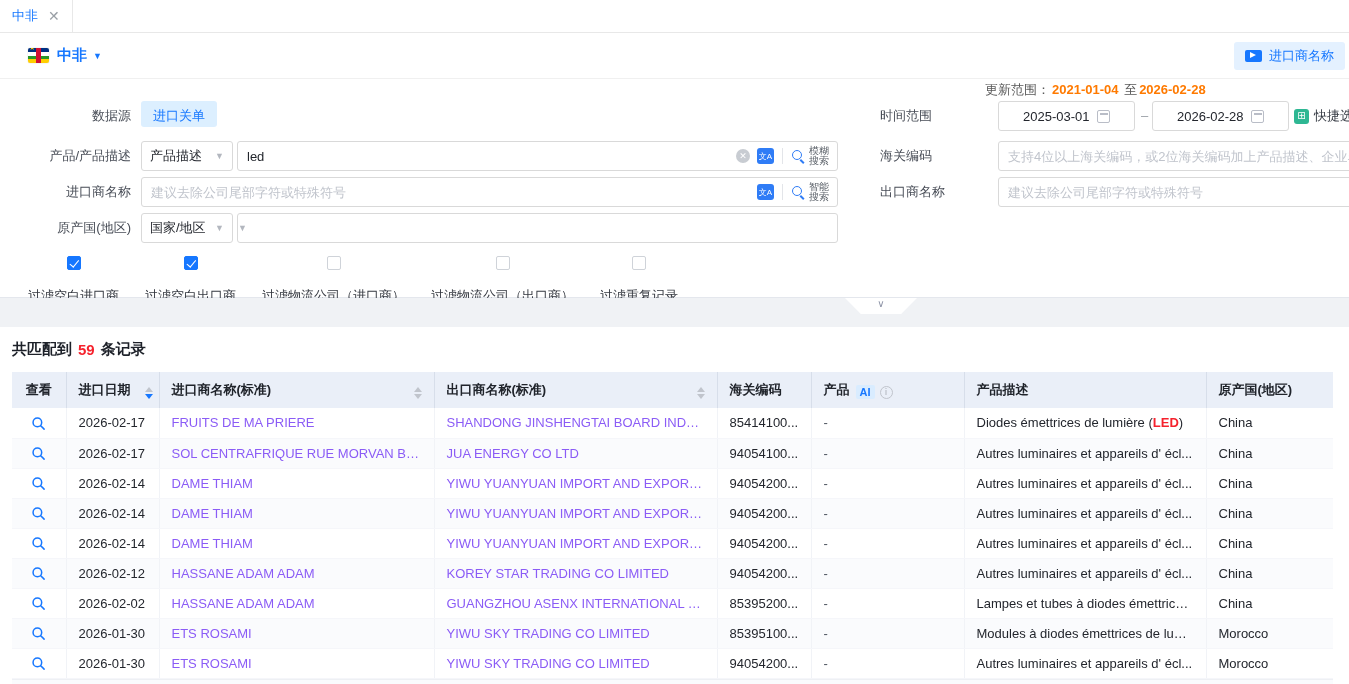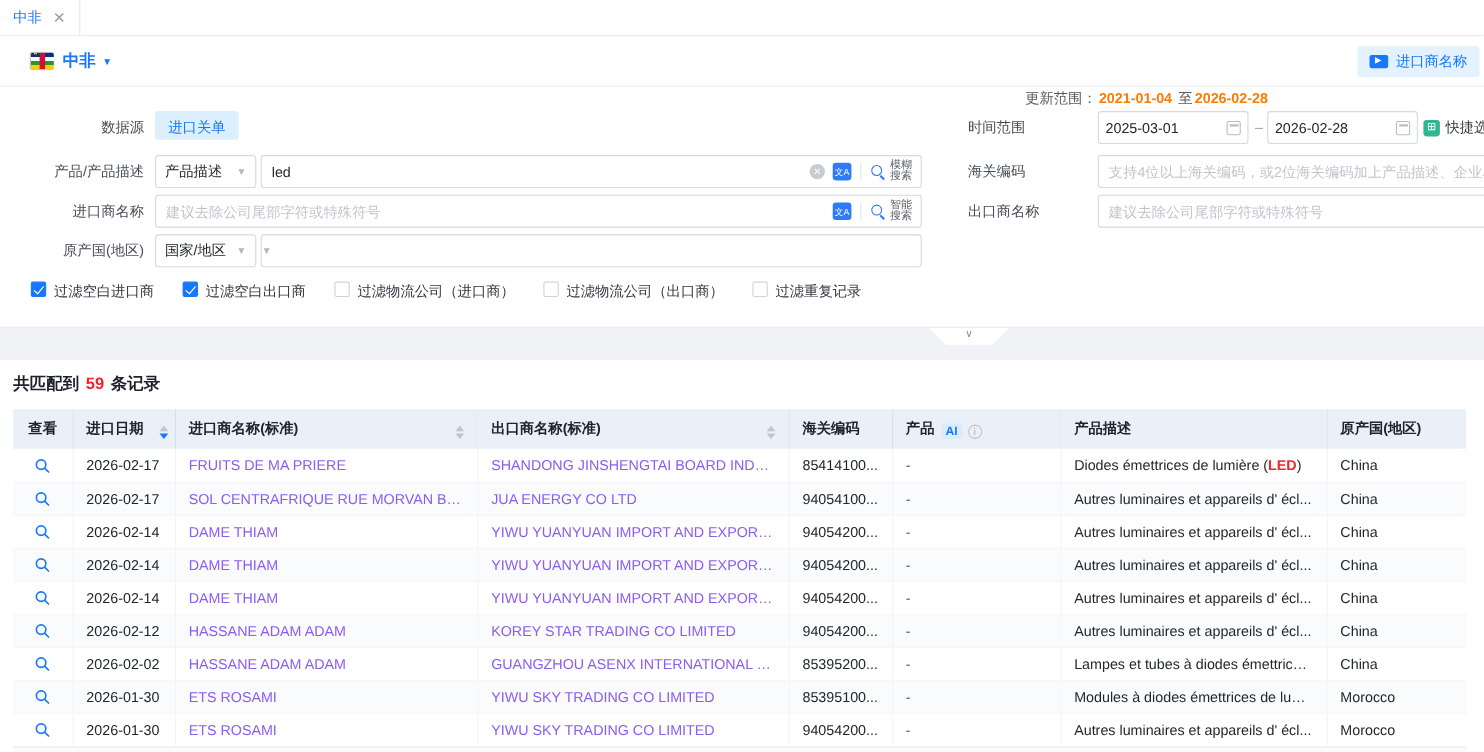--- a/index.html
+++ b/index.html
@@ -25,21 +25,21 @@
   .video-btn { margin-left:auto; height:28px; padding:0 11px; background:#e4f1ff; color:#1677ff; border:none;
      border-radius:3px; display:flex; align-items:center; gap:7px; font-size:13px; cursor:pointer; }
   .video-ic { width:17px; height:12px; background:#1677ff; border-radius:2px; position:relative; }
   .video-ic:after { content:""; position:absolute; left:5px; top:2.5px;
      border-left:6px solid #fff; border-top:3.5px solid transparent; border-bottom:3.5px solid transparent; }
   .divline { height:1px; background:#f0f0f0; }
   
   .filter { position:relative; height:219px; background:#fff; border-bottom:1px solid #e4e7ed; }
   .f-label { position:absolute; width:103px; left:28px; text-align:right; line-height:30px; color:#474c56; white-space:nowrap; }
   .f-label-r { position:absolute; left:880px; width:108px; text-align:left; line-height:30px; color:#474c56; white-space:nowrap; }
-  .update-line { position:absolute; top:3px; left:932px; line-height:16px; white-space:nowrap; color:#595959; }
+  .update-line { position:absolute; top:3px; left:985px; line-height:16px; white-space:nowrap; color:#595959; }
   .update-line b { color:#ff7a00; margin:0 2px; }
   .chip { position:absolute; left:141px; top:22px; height:26px; line-height:26px; padding:2px 12px;
      background:#dcefff; color:#1677ff; border-radius:3px; cursor:pointer; }
   .sbox { position:absolute; height:30px; border:1px solid #d9d9d9; border-radius:3px; background:#fff;
      display:flex; align-items:center; justify-content:space-between; padding:0 8px; cursor:pointer; }
   .sbox .chev { color:#b3b7bf; font-size:9px; margin-left:6px; }
   .ibox { position:absolute; height:30px; border:1px solid #d9d9d9; border-radius:3px; background:#fff;
      display:flex; align-items:center; padding-right:8px; }
   .ibox input { border:none; outline:none; flex:1; min-width:0; padding:0 9px; font-size:13px; color:#23262d;
      font-family:inherit; background:transparent; }
@@ -49,29 +49,29 @@
   .trans-ic { width:17px; height:16px; border-radius:3px; background:#2f7cf6; color:#fff; font-size:8px;
      display:flex; align-items:center; justify-content:center; flex:none; cursor:pointer; }
   .vdiv { width:1px; height:16px; background:#e3e5e9; margin:0 8px; flex:none; }
   .mag { position:relative; width:15px; height:15px; flex:none; cursor:pointer; }
   .mag:before { content:""; position:absolute; left:1px; top:1px; width:8px; height:8px;
      border:1.6px solid #2f7cf6; border-radius:50%; }
   .mag:after { content:""; position:absolute; left:10px; top:10px; width:4.5px; height:1.7px;
      background:#2f7cf6; transform:rotate(45deg); transform-origin:0 0; }
   .stext { font-size:10px; line-height:10px; color:#5a6068; margin-left:3px; cursor:pointer; }
   .dbox { position:absolute; height:30px; border:1px solid #d9d9d9; border-radius:3px; background:#fff;
-     display:flex; align-items:center; justify-content:space-between; padding:0 6px; }
+     display:flex; align-items:center; justify-content:space-between; padding:0 24px; }
   .cal-ic { width:13px; height:13px; border:1px solid #b9bdc7; border-radius:2px; position:relative; flex:none; }
   .cal-ic:before { content:""; position:absolute; left:1.5px; right:1.5px; top:2.5px; height:1.5px; background:#b9bdc7; }
   .dash { position:absolute; top:22px; color:#9aa0a6; line-height:30px; }
   .quick { position:absolute; left:1294px; top:22px; display:flex; align-items:center; gap:5px; line-height:30px; white-space:nowrap; color:#363b44; cursor:pointer; }
   .quick-ic { width:15px; height:15px; border-radius:3px; background:#2eb793; color:#fff; font-size:10px;
      display:flex; align-items:center; justify-content:center; flex:none; }
   .cb-row { position:absolute; left:28px; top:177px; display:flex; gap:26px; align-items:center; }
-  .cb-item { display:flex; align-items:flex-start; gap:7px; cursor:pointer; color:#33373f; white-space:nowrap; }
+  .cb-item { display:flex; align-items:center; gap:17px; cursor:pointer; color:#33373f; white-space:nowrap;flex-direction:column; }
   .cb { width:14px; height:14px; border-radius:2px; border:1px solid #cfd3d9; background:#fff; position:relative; flex:none; }
   .cb.checked { background:#1677ff; border-color:#1677ff; }
   .cb.checked:after { content:""; position:absolute; left:4.3px; top:1.4px; width:3.6px; height:7.6px;
      border-right:1.6px solid #fff; border-bottom:1.6px solid #fff; transform:rotate(40deg); }
   
   .gray-strip { height:29px; background:#f0f2f5; position:relative; }
   .collapse-tab { position:absolute; left:845px; top:0; width:72px; height:16px; background:#fff;
      clip-path:polygon(0 0,100% 0,78% 100%,22% 100%); display:flex; align-items:flex-start; justify-content:center;
      color:#8d93a6; font-size:10px; cursor:pointer; }
   

